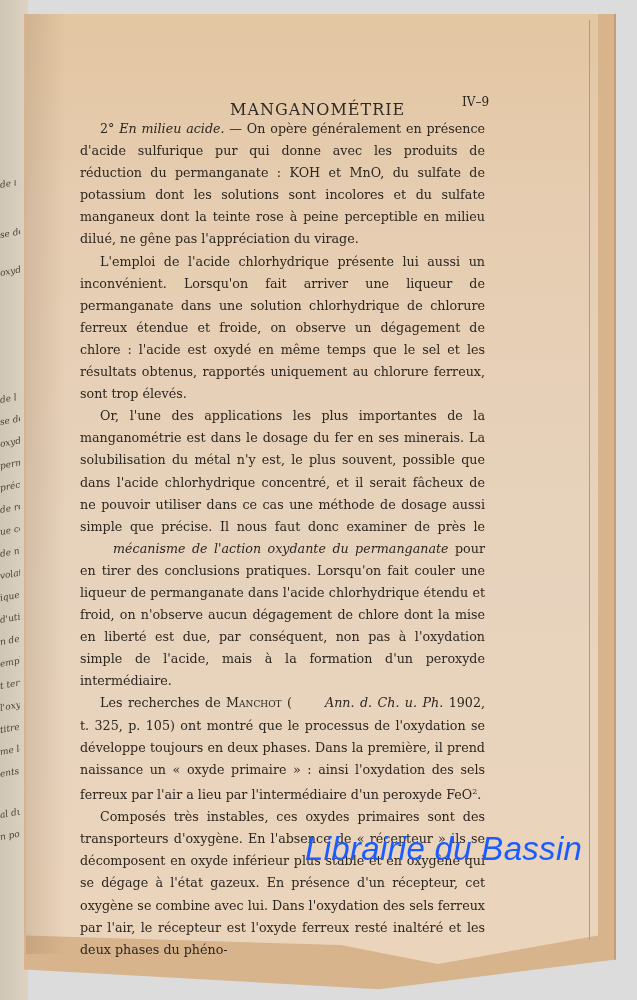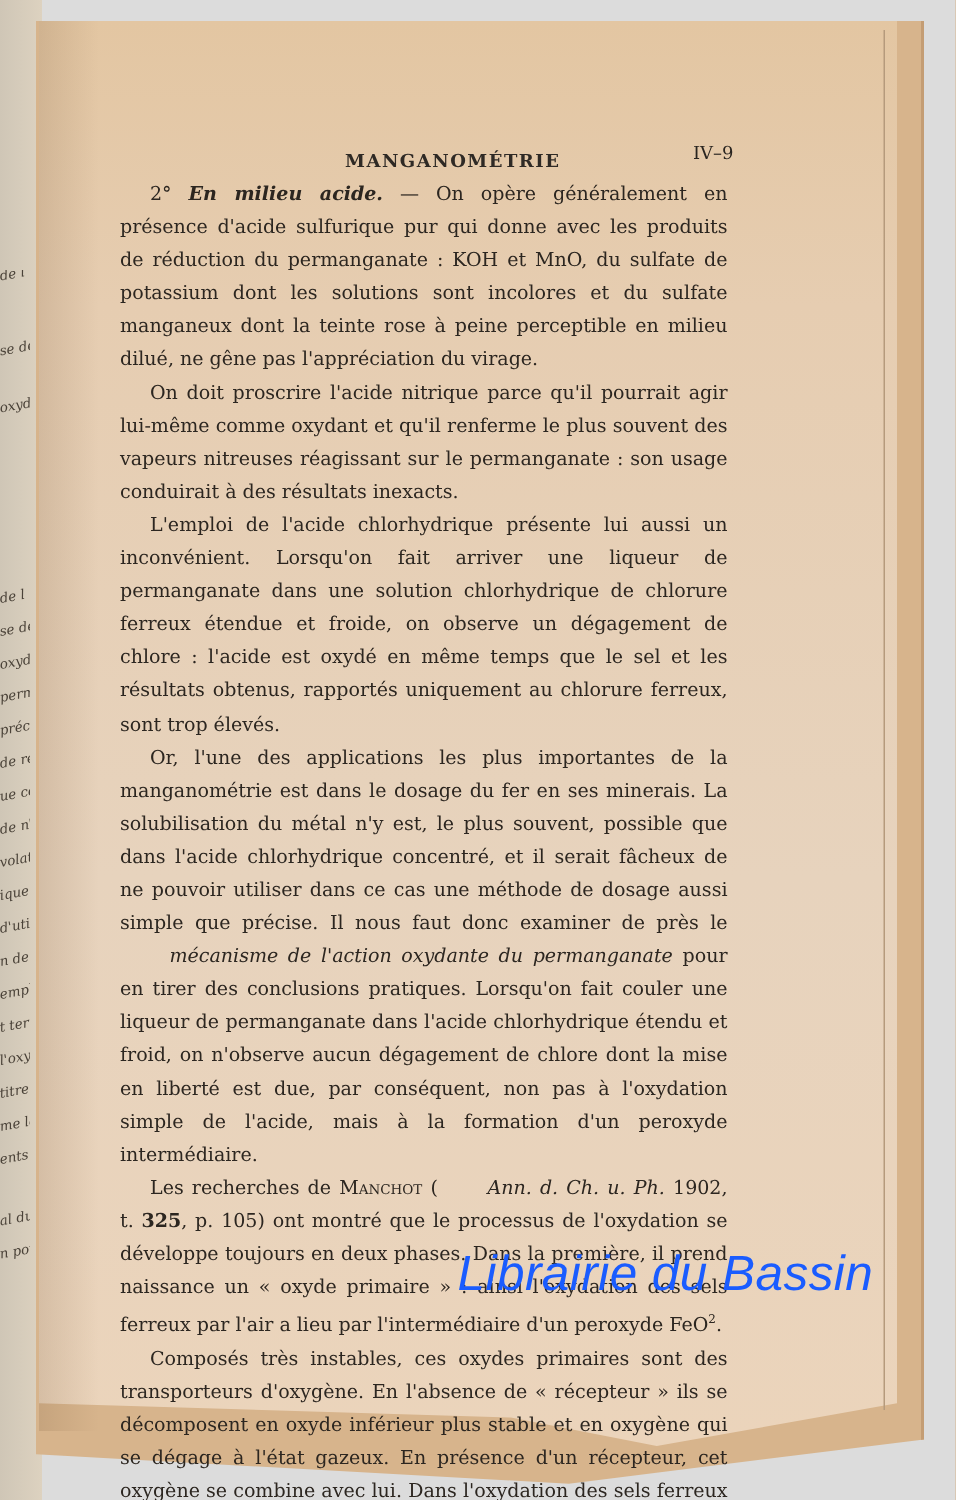--- a/index.html
+++ b/index.html
@@ -33,34 +33,34 @@
   }
   .page-shadow {
     position:absolute; left:26px; top:14px; width:40px; height:940px;
     background:linear-gradient(90deg,rgba(120,90,60,0.18),rgba(0,0,0,0));
   }
   .page-edge-line {
     position:absolute; left:589px; top:20px; width:1px; height:920px; background:#b59a7c;
   }
   .running-head {
     position:absolute; left:230px; top:100px;
-    font-size:12px; letter-spacing:1px; color:#2f2a25; font-weight:bold;
+    font-size:16px; letter-spacing:1px; color:#2f2a25; font-weight:normal;
   }
   .page-number {
     position:absolute; left:462px; top:95px; font-size:12px; color:#2a2520;
   }
   .text-block {
     position:absolute; left:80px; top:118px; width:405px;
     font-size:12.7px; line-height:22.1px; color:#2c2620; text-align:justify;
   }
   .text-block p { margin:0; text-indent:20px; }
-  .text-block .hb { font-weight:bold; font-style:italic; }
+  .text-block .hb { font-weight:normal; font-style:italic; }
   .text-block .it { font-style:italic;margin-left:33px; }
   .text-block .sc { font-variant:small-caps;margin-top:12px; }
-  .text-block .b { font-weight:bold; }
+  .text-block .b { font-weight:normal; }
   .watermark {
     position:absolute; left:305px; top:830px;
     font-family:"Liberation Sans", sans-serif; font-size:33px; color:#1a5cff;
     letter-spacing:0.3px;
     font-style:italic;
   }
 </style>
 </head>
 <body>
 
@@ -94,20 +94,19 @@
 <div class="under-sheet"></div>
 <div class="page"></div>
 <div class="page-shadow"></div>
 <div class="page-edge-line"></div>
 
 <div class="running-head">MANGANOMÉTRIE</div>
 <div class="page-number">IV–9</div>
 
 <div class="text-block">
   <p><span>2°</span> <span class="hb">En milieu acide.</span><span> — On opère généralement en présence d'acide sulfurique pur qui donne avec les produits de réduction du permanganate : KOH et MnO, du sulfate de potassium dont les solutions sont incolores et du sulfate manganeux dont la teinte rose à peine perceptible en milieu dilué, ne gêne pas l'appréciation du virage.</span></p>
-  <p>On doit proscrire l'acide nitrique parce qu'il pourrait agir lui-même comme oxydant et qu'il renferme le plus souvent des vapeurs nitreuses réagissant sur le permanganate : son usage conduirait à des résultats inexacts.</p>
   <p>L'emploi de l'acide chlorhydrique présente lui aussi un inconvénient. Lorsqu'on fait arriver une liqueur de permanganate dans une solution chlorhydrique de chlorure ferreux étendue et froide, on observe un dégagement de chlore : l'acide est oxydé en même temps que le sel et les résultats obtenus, rapportés uniquement au chlorure ferreux, sont trop élevés.</p>
   <p><span>Or, l'une des applications les plus importantes de la manganométrie est dans le dosage du fer en ses minerais. La solubilisation du métal n'y est, le plus souvent, possible que dans l'acide chlorhydrique concentré, et il serait fâcheux de ne pouvoir utiliser dans ce cas une méthode de dosage aussi simple que précise. Il nous faut donc examiner de près le </span><span class="it">mécanisme de l'action oxydante du permanganate</span><span> pour en tirer des conclusions pratiques. Lorsqu'on fait couler une liqueur de permanganate dans l'acide chlorhydrique étendu et froid, on n'observe aucun dégagement de chlore dont la mise en liberté est due, par conséquent, non pas à l'oxydation simple de l'acide, mais à la formation d'un peroxyde intermédiaire.</span></p>
   <p><span>Les recherches de </span><span class="sc">Manchot</span><span> (</span><span class="it">Ann. d. Ch. u. Ph.</span><span> 1902, t. </span><span class="b">325</span><span>, p. 105) ont montré que le processus de l'oxydation se développe toujours en deux phases. Dans la première, il prend naissance un « oxyde primaire » : ainsi l'oxydation des sels ferreux par l'air a lieu par l'intermédiaire d'un peroxyde FeO</span><sup style="font-size:8px">2</sup><span>.</span></p>
   <p>Composés très instables, ces oxydes primaires sont des transporteurs d'oxygène. En l'absence de « récepteur » ils se décomposent en oxyde inférieur plus stable et en oxygène qui se dégage à l'état gazeux. En présence d'un récepteur, cet oxygène se combine avec lui. Dans l'oxydation des sels ferreux par l'air, le récepteur est l'oxyde ferreux resté inaltéré et les deux phases du phéno-</p>
 </div>
 
 <div class="watermark">Librairie du Bassin</div>
 
 </body></html>

